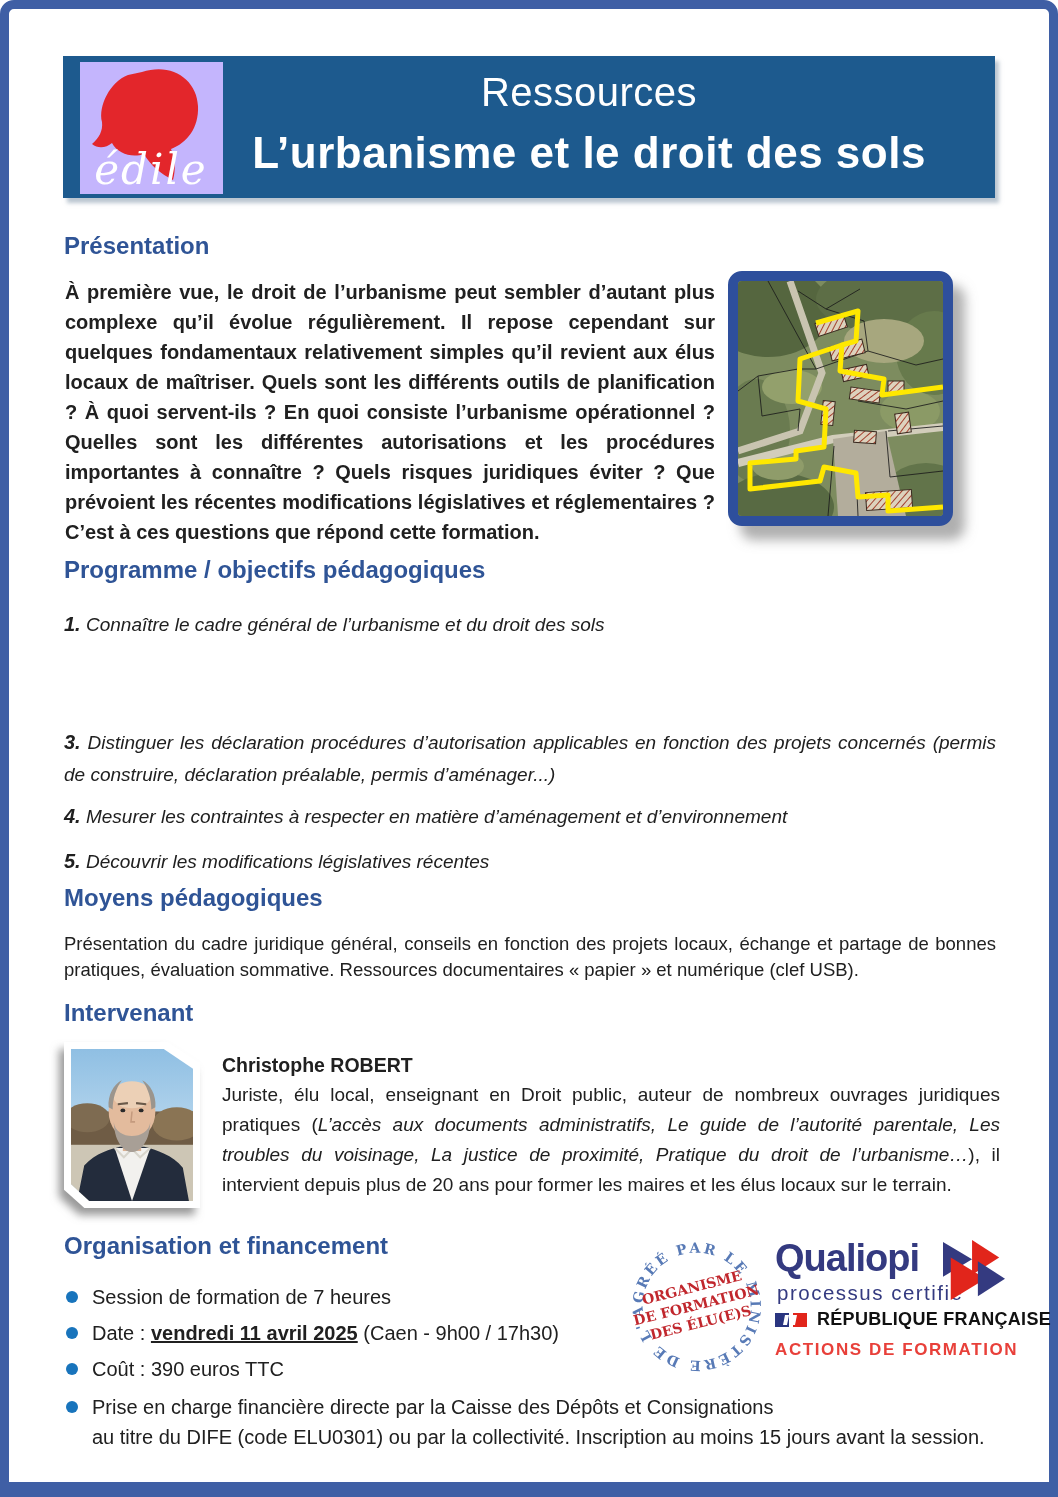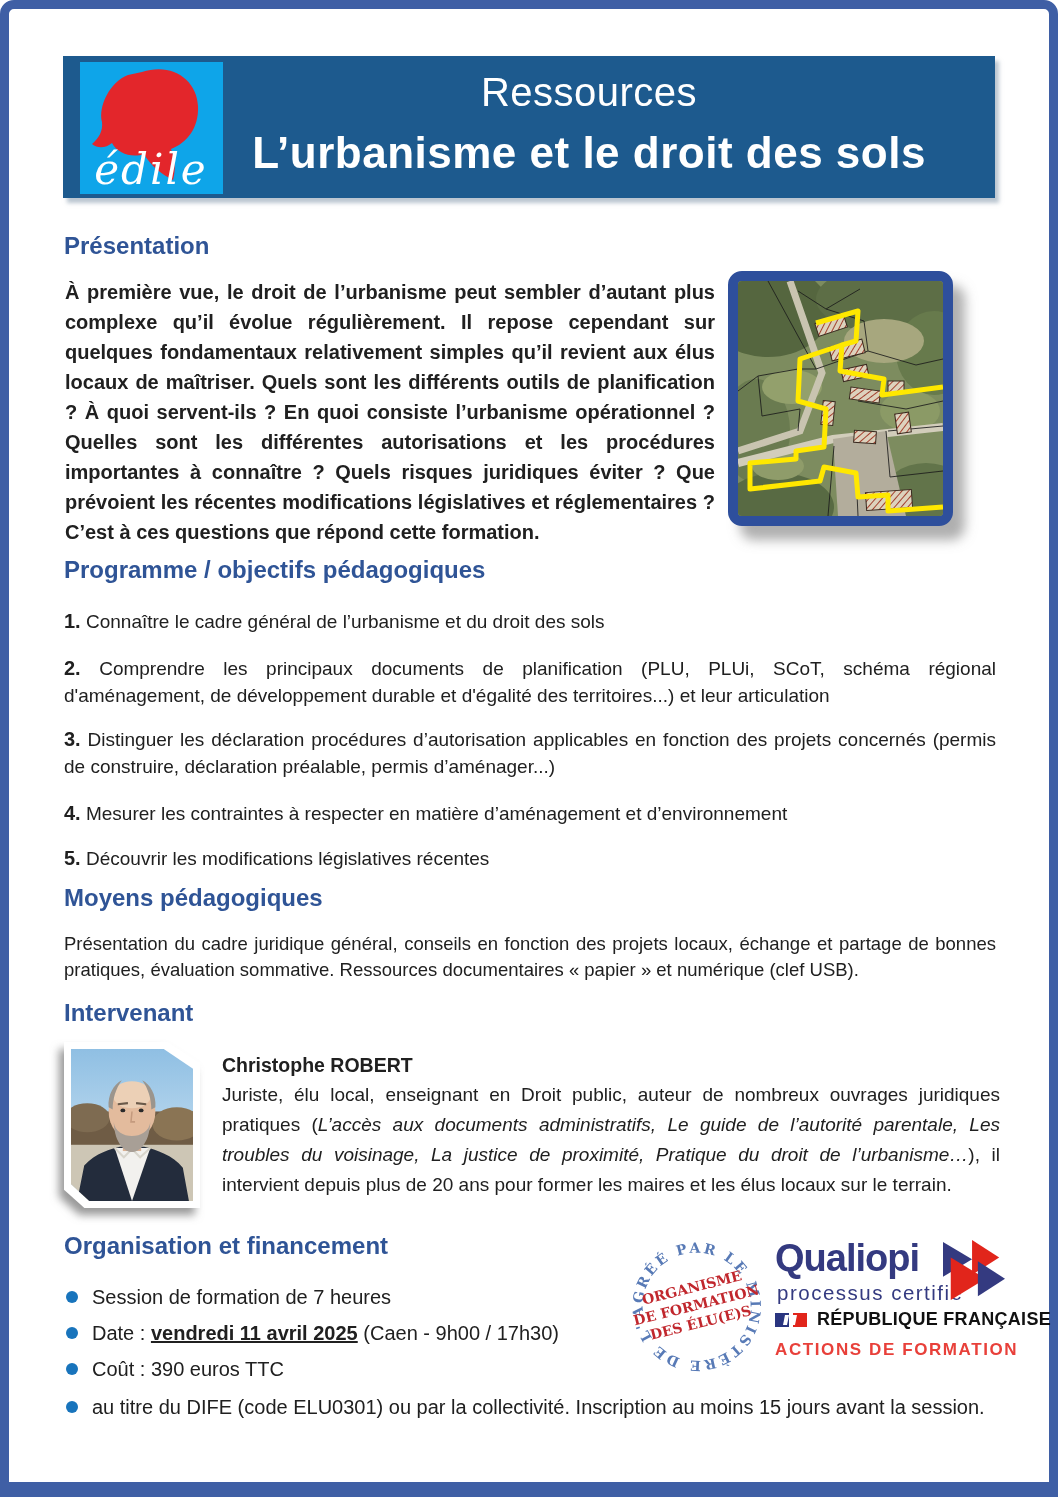--- a/index.html
+++ b/index.html
@@ -7,40 +7,40 @@
         font-family:"Liberation Sans",sans-serif;color:#202020;}
   .abs{position:absolute;}
 
   
   .frame{position:absolute;inset:0;border:9px solid #3f5fa5;border-bottom-width:15px;
          border-radius:14px 14px 0 0;pointer-events:none;}
 
   
   .band{left:63px;top:56px;width:932px;height:142px;background:#1d5a8e;
         box-shadow:4px 5px 4px rgba(130,150,170,.55);}
-  .logo{left:17px;top:6px;width:143px;height:132px;background:#0ea5e9;}
+  .logo{left:17px;top:6px;width:143px;height:132px;background:#c4b5fd;}
   .logo svg{display:block;width:100%;height:100%;}
   .kicker{left:130px;right:10px;top:14px;text-align:center;color:#ffffff;
           font-size:40px;letter-spacing:.5px;}
   .maintitle{left:130px;right:10px;top:72px;text-align:center;color:#ffffff;
              font-size:44px;font-weight:bold;letter-spacing:.5px;}
 
   
   .h{color:#2f5496;font-size:24px;font-weight:bold;left:64px;}
 
   
   .presentation-p{left:65px;top:277px;width:650px;font-size:20px;line-height:30px;
                   text-align:justify;font-weight:bold;}
   .mapfig{left:728px;top:271px;width:205px;height:235px;border:10px solid #2e4f9c;
           border-radius:14px;overflow:hidden;background:#7d8c5f;
           box-shadow:12px 14px 12px rgba(110,110,110,.55);}
   .mapfig svg{display:block;width:100%;height:100%;}
 
   
-  .item{left:64px;width:932px;font-size:19px;line-height:27px;text-align:justify;}
+  .item{left:64px;width:932px;font-size:19px;line-height:32px;text-align:justify;font-style:italic;}
   .item b{font-size:20px;}
 
   
   .moyens-p{left:64px;top:931px;width:932px;font-size:18.5px;line-height:26px;text-align:justify;}
 
   
   .photo{left:64px;top:1042px;width:136px;height:166px;
          filter:drop-shadow(-5px 7px 4px rgba(70,70,70,.55));}
   .photo .mat{position:absolute;inset:0;background:#ffffff;
       clip-path:polygon(0 0,76% 0,100% 13%,100% 100%,15% 100%,0 89%);}
@@ -153,22 +153,20 @@
         <path d="M104,64 L62,78 L60,120 L88,128 L86,166 L58,170 L58,178 L12,182 L12,208
                  L82,200 L86,186 L118,192 L120,216 L150,214 L150,230 L205,226"></path>
       </g>
     </svg>
   </div>
 
   <div class="abs h" style="top:556px">Programme / objectifs pédagogiques</div>
 
   <div class="abs item" style="top:608px"><b>1.</b>
     <span>Connaître le cadre général de l’urbanisme et du droit des sols</span></div>
-  <div class="abs item" style="top:655px"><b>2.</b>
-    <span>Comprendre les principaux documents de planification (PLU, PLUi, SCoT, schéma régional d'aménagement, de développement durable et d'égalité des territoires...) et leur articulation</span></div>
   <div class="abs item" style="top:726px"><b>3.</b>
     <span>Distinguer les déclaration procédures d’autorisation applicables en fonction des projets concernés (permis de construire, déclaration préalable, permis d’aménager...)</span></div>
   <div class="abs item" style="top:800px"><b>4.</b>
     <span>Mesurer les contraintes à respecter en matière d’aménagement et d’environnement</span></div>
   <div class="abs item" style="top:845px"><b>5.</b>
     <span>Découvrir les modifications législatives récentes</span></div>
 
   <div class="abs h" style="top:884px">Moyens pédagogiques</div>
   <div class="abs moyens-p">Présentation du cadre juridique général, conseils en fonction des projets locaux, échange et partage de bonnes pratiques, évaluation sommative. Ressources documentaires « papier » et numérique (clef USB).</div>
 
@@ -220,20 +218,21 @@
   <div class="abs bullet" style="top:1318px">
     <span class="dot"></span>
     <span>Date : </span><span class="b-date">vendredi 11 avril 2025</span><span> (Caen - 9h00 / 17h30)</span>
   </div>
   <div class="abs bullet" style="top:1354px">
     <span class="dot"></span>
     <span>Coût : 390 euros TTC</span>
   </div>
   <div class="abs bullet" style="top:1392px;width:920px">
     <span class="dot"></span>
+    <div>Prise en charge financière directe par la Caisse des Dépôts et Consignations</div>
     <div>au titre du DIFE (code ELU0301) ou par la collectivité. Inscription au moins 15 jours avant la session.</div>
   </div>
 
   <div class="abs stamp">
     <svg viewBox="0 0 136 136">
       <defs>
         <path id="ringPath" d="M 14,68 A 54,54 0 1 1 13.99,68.2"></path>
       </defs>
       <text fill="#4a6fb0" font-size="14" font-weight="bold" font-family="DejaVu Serif, serif" letter-spacing="2.5" opacity="0.92">
         <textPath href="#ringPath">AGRÉÉ PAR LE MINISTÈRE DE L'INTÉRIEUR</textPath>

